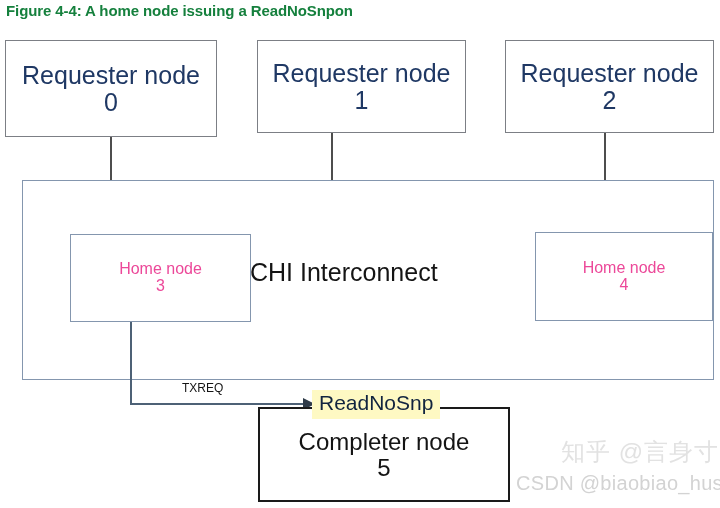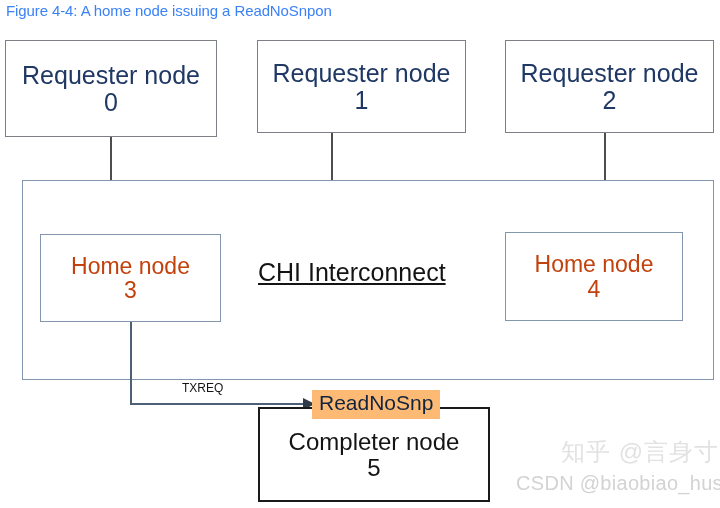--- a/index.html
+++ b/index.html
@@ -17,22 +17,22 @@
     background: #ffffff;
     overflow: hidden;
   }
 
   
   #figure-title {
     position: absolute;
     left: 6px;
     top: 2px;
     font-size: 15px;
-    font-weight: normal;
-    color: #3b82f6;
+    font-weight: bold;
+    color: #15803d;
     letter-spacing: -0.1px;
     white-space: nowrap;
   }
 
   
   .node-box {
     position: absolute;
     box-sizing: border-box;
     background: #ffffff;
     display: flex;
@@ -53,56 +53,56 @@
     color: #1f3864;
     font-size: 25px;
   }
   #requester-node-0 { left: 5px;   top: 40px; width: 212px; height: 97px; }
   #requester-node-1 { left: 257px; top: 40px; width: 209px; height: 93px; }
   #requester-node-2 { left: 505px; top: 40px; width: 209px; height: 93px; }
 
   
   .home {
     border: 1.5px solid #8496ae;
-    color: #c2410c;
-    font-size: 23px;
+    color: #ec4899;
+    font-size: 16px;
+    margin-left: 30px;
   }
   #home-node-3 { left: 40px;  top: 234px; width: 181px; height: 88px; }
   #home-node-4 { left: 505px; top: 232px; width: 178px; height: 89px; }
 
   
   #completer-node-5 {
     left: 258px;
     top: 407px;
-    width: 232px;
+    width: 252px;
     height: 95px;
     border: 2px solid #1a1a1a;
     color: #141414;
     font-size: 24px;
   }
 
   
   #chi-interconnect-box {
     position: absolute;
     left: 22px;
     top: 180px;
     width: 692px;
     height: 200px;
     box-sizing: border-box;
     border: 1.5px solid #8496ae;
     background: transparent;
   }
   #chi-interconnect-label {
     position: absolute;
-    left: 258px;
+    left: 250px;
     top: 258px;
     font-size: 25px;
     color: #141414;
     white-space: nowrap;
-    text-decoration: underline;
   }
 
   
   .vline {
     position: absolute;
     width: 2px;
     background: #4d4d4d;
   }
   #link-req0 { left: 110px; top: 137px; height: 44px; }
   #link-req1 { left: 331px; top: 133px; height: 48px; }
@@ -125,21 +125,21 @@
     color: #141414;
     white-space: nowrap;
   }
 
   
   #readnosnp-tag {
     position: absolute;
     left: 312px;
     top: 390px;
     padding: 1px 7px 3px 7px;
-    background: #fdba74;
+    background: #fef9c3;
     color: #11243f;
     font-size: 21px;
     white-space: nowrap;
     line-height: 1.18;
   }
 
   
   #watermark-csdn {
     position: absolute;
     left: 516px;

